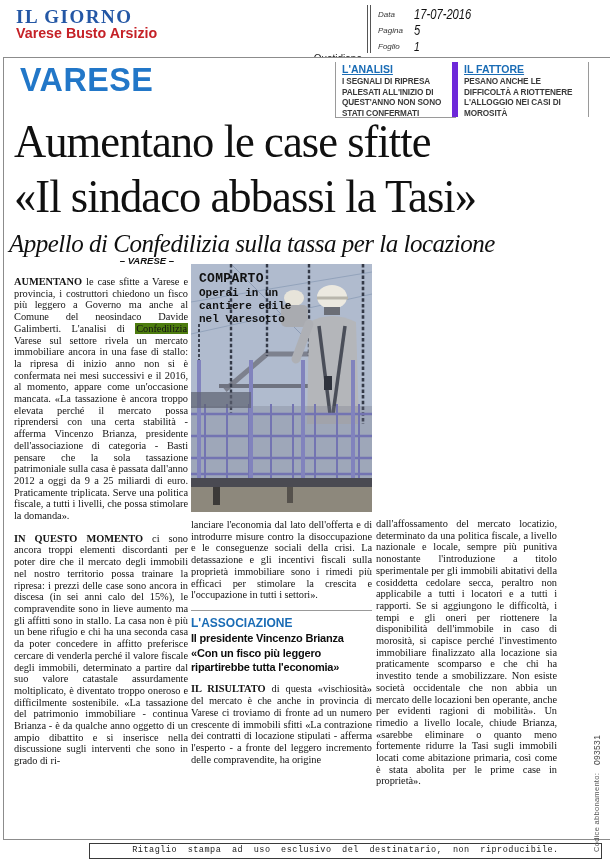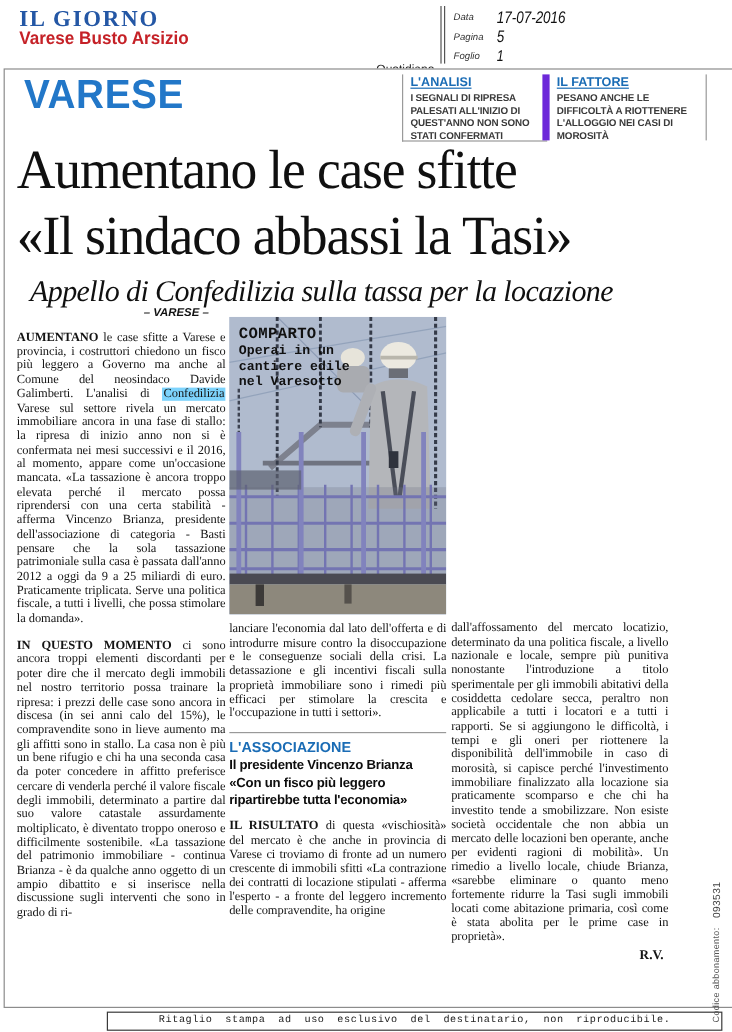--- a/index.html
+++ b/index.html
@@ -30,33 +30,33 @@
     color:#2277c8;letter-spacing:.5px;transform:scaleX(.95);transform-origin:left;}
   .kicker{position:absolute;top:4px;height:54px;padding:1px 4px 0 6px;}
   .kicker.k1{left:331px;width:110px;border-left:1px solid #9a9a9a;border-bottom:1px solid #9a9a9a;}
   .kicker.k2{left:448px;width:120px;border-left:6px solid #6d28d9;border-right:1px solid #9a9a9a;}
   .kicker-title{font-size:10.5px;font-weight:700;color:#1a6cb5;margin-bottom:2px;text-decoration:underline;}
   .kicker-text{font-size:8.2px;font-weight:700;color:#3a3a3a;line-height:1.28;
     letter-spacing:-.1px;}
   .headline{position:absolute;left:10px;top:56px;font-family:"Liberation Serif",serif;
     font-size:46px;line-height:55px;color:#101010;letter-spacing:-1px;
     transform:scaleX(.97);transform-origin:left;white-space:nowrap;}
-  .subtitle{position:absolute;left:21px;top:172px;font-family:"Liberation Serif",serif;
+  .subtitle{position:absolute;left:5px;top:172px;font-family:"Liberation Serif",serif;
     font-style:italic;font-size:25px;color:#101010;letter-spacing:-.5px;white-space:nowrap;}
   .dateline{position:absolute;left:10px;top:197px;width:160px;text-align:right;
     font-size:9.5px;font-weight:700;font-style:italic;color:#111;}
   
   .bodytext{font-family:"Liberation Serif",serif;font-size:10.4px;line-height:11.7px;
     text-align:justify;color:#141414;letter-spacing:-.05px;}
   .col1{position:absolute;left:10px;top:218px;width:174px;height:559px;overflow:hidden;}
   .col2{position:absolute;left:187px;top:206px;width:181px;height:571px;overflow:hidden;}
   .col3{position:absolute;left:372px;top:460px;width:181px;height:317px;overflow:hidden;}
   .para2{margin-top:11px;}
   .lead{font-weight:700;}
-  .hl{background:#7dd3fc;padding:0 1px;}
+  .hl{background:#4d7c0f;padding:0 1px;}
   
   .photo{position:relative;width:181px;height:248px;overflow:hidden;background:#b0bbce;}
   .photo svg{display:block;}
   .caption{position:absolute;left:8px;top:8px;width:95px;color:#101010;font-family:Liberation Mono, monospace;}
   .caption-title{font-size:13px;font-weight:800;letter-spacing:.3px;line-height:14px;}
   .caption-text{font-size:11px;font-weight:700;line-height:13px;margin-top:1px;}
   .col2-text{margin-top:7px;}
   .assoc-rule{border-top:1px solid #999;margin-top:9px;}
   .assoc-title{margin-top:5px;font-size:12px;font-weight:800;color:#1a6cb5;}
   .assoc-text{font-size:11px;font-weight:700;color:#0d0d0d;line-height:13.5px;
@@ -187,21 +187,20 @@
     <div class="col2-text bodytext">lanciare l'economia dal lato dell'offerta e di introdurre misure contro la disoccupazione e le conseguenze sociali della crisi. La detassazione e gli incentivi fiscali sulla proprietà immobiliare sono i rimedi più efficaci per stimolare la crescita e l'occupazione in tutti i settori».</div>
     <div class="assoc-rule"></div>
     <div class="assoc-title">L'ASSOCIAZIONE</div>
     <div class="assoc-text">Il presidente Vincenzo Brianza</div>
     <div class="assoc-text">«Con un fisco più leggero ripartirebbe tutta l'economia»</div>
     <p class="bodytext" style="margin:9px 0 0 0"><span class="lead">IL RISULTATO</span><span> di questa «vischiosità» del mercato è che anche in provincia di Varese ci troviamo di fronte ad un numero crescente di immobili sfitti «La contrazione dei contratti di locazione stipulati - afferma l'esperto - a fronte del leggero incremento delle compravendite, ha origine</span></p>
   </div>
 
   <div class="col3">
     <div class="bodytext">dall'affossamento del mercato locatizio, determinato da una politica fiscale, a livello nazionale e locale, sempre più punitiva nonostante l'introduzione a titolo sperimentale per gli immobili abitativi della cosiddetta cedolare secca, peraltro non applicabile a tutti i locatori e a tutti i rapporti. Se si aggiungono le difficoltà, i tempi e gli oneri per riottenere la disponibilità dell'immobile in caso di morosità, si capisce perché l'investimento immobiliare finalizzato alla locazione sia praticamente scomparso e che chi ha investito tende a smobilizzare. Non esiste società occidentale che non abbia un mercato delle locazioni ben operante, anche per evidenti ragioni di mobilità». Un rimedio a livello locale, chiude Brianza, «sarebbe eliminare o quanto meno fortemente ridurre la Tasi sugli immobili locati come abitazione primaria, così come è stata abolita per le prime case in proprietà».</div>
-    <div class="byline">R.V.</div>
   </div>
 
 </div>
 
 <div class="footer-box">Ritaglio stampa ad uso esclusivo del destinatario, non riproducibile.</div>
 <div class="side-code">
   <span>Codice abbonamento:</span>
   <span class="code-value">093531</span>
 </div>
 

